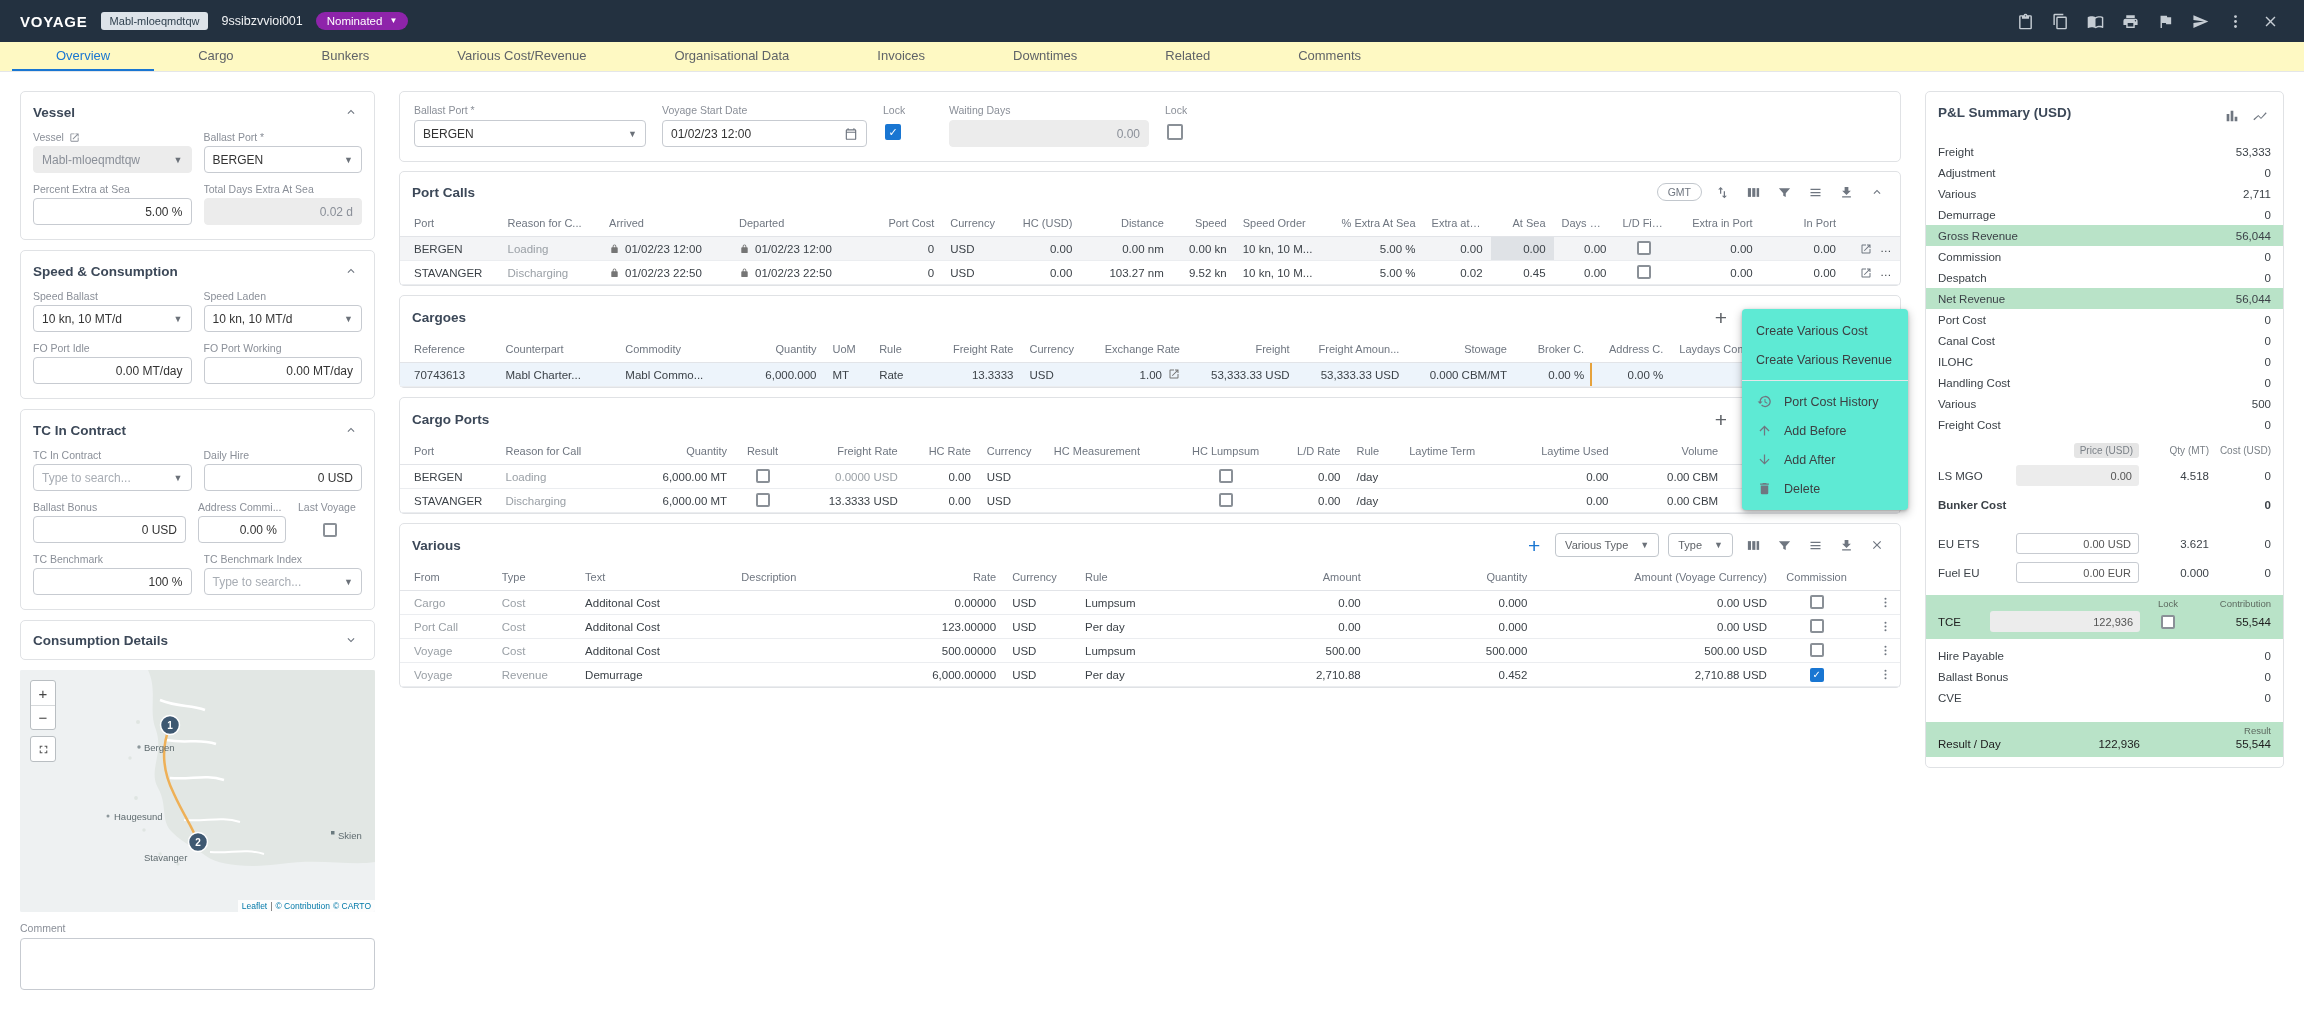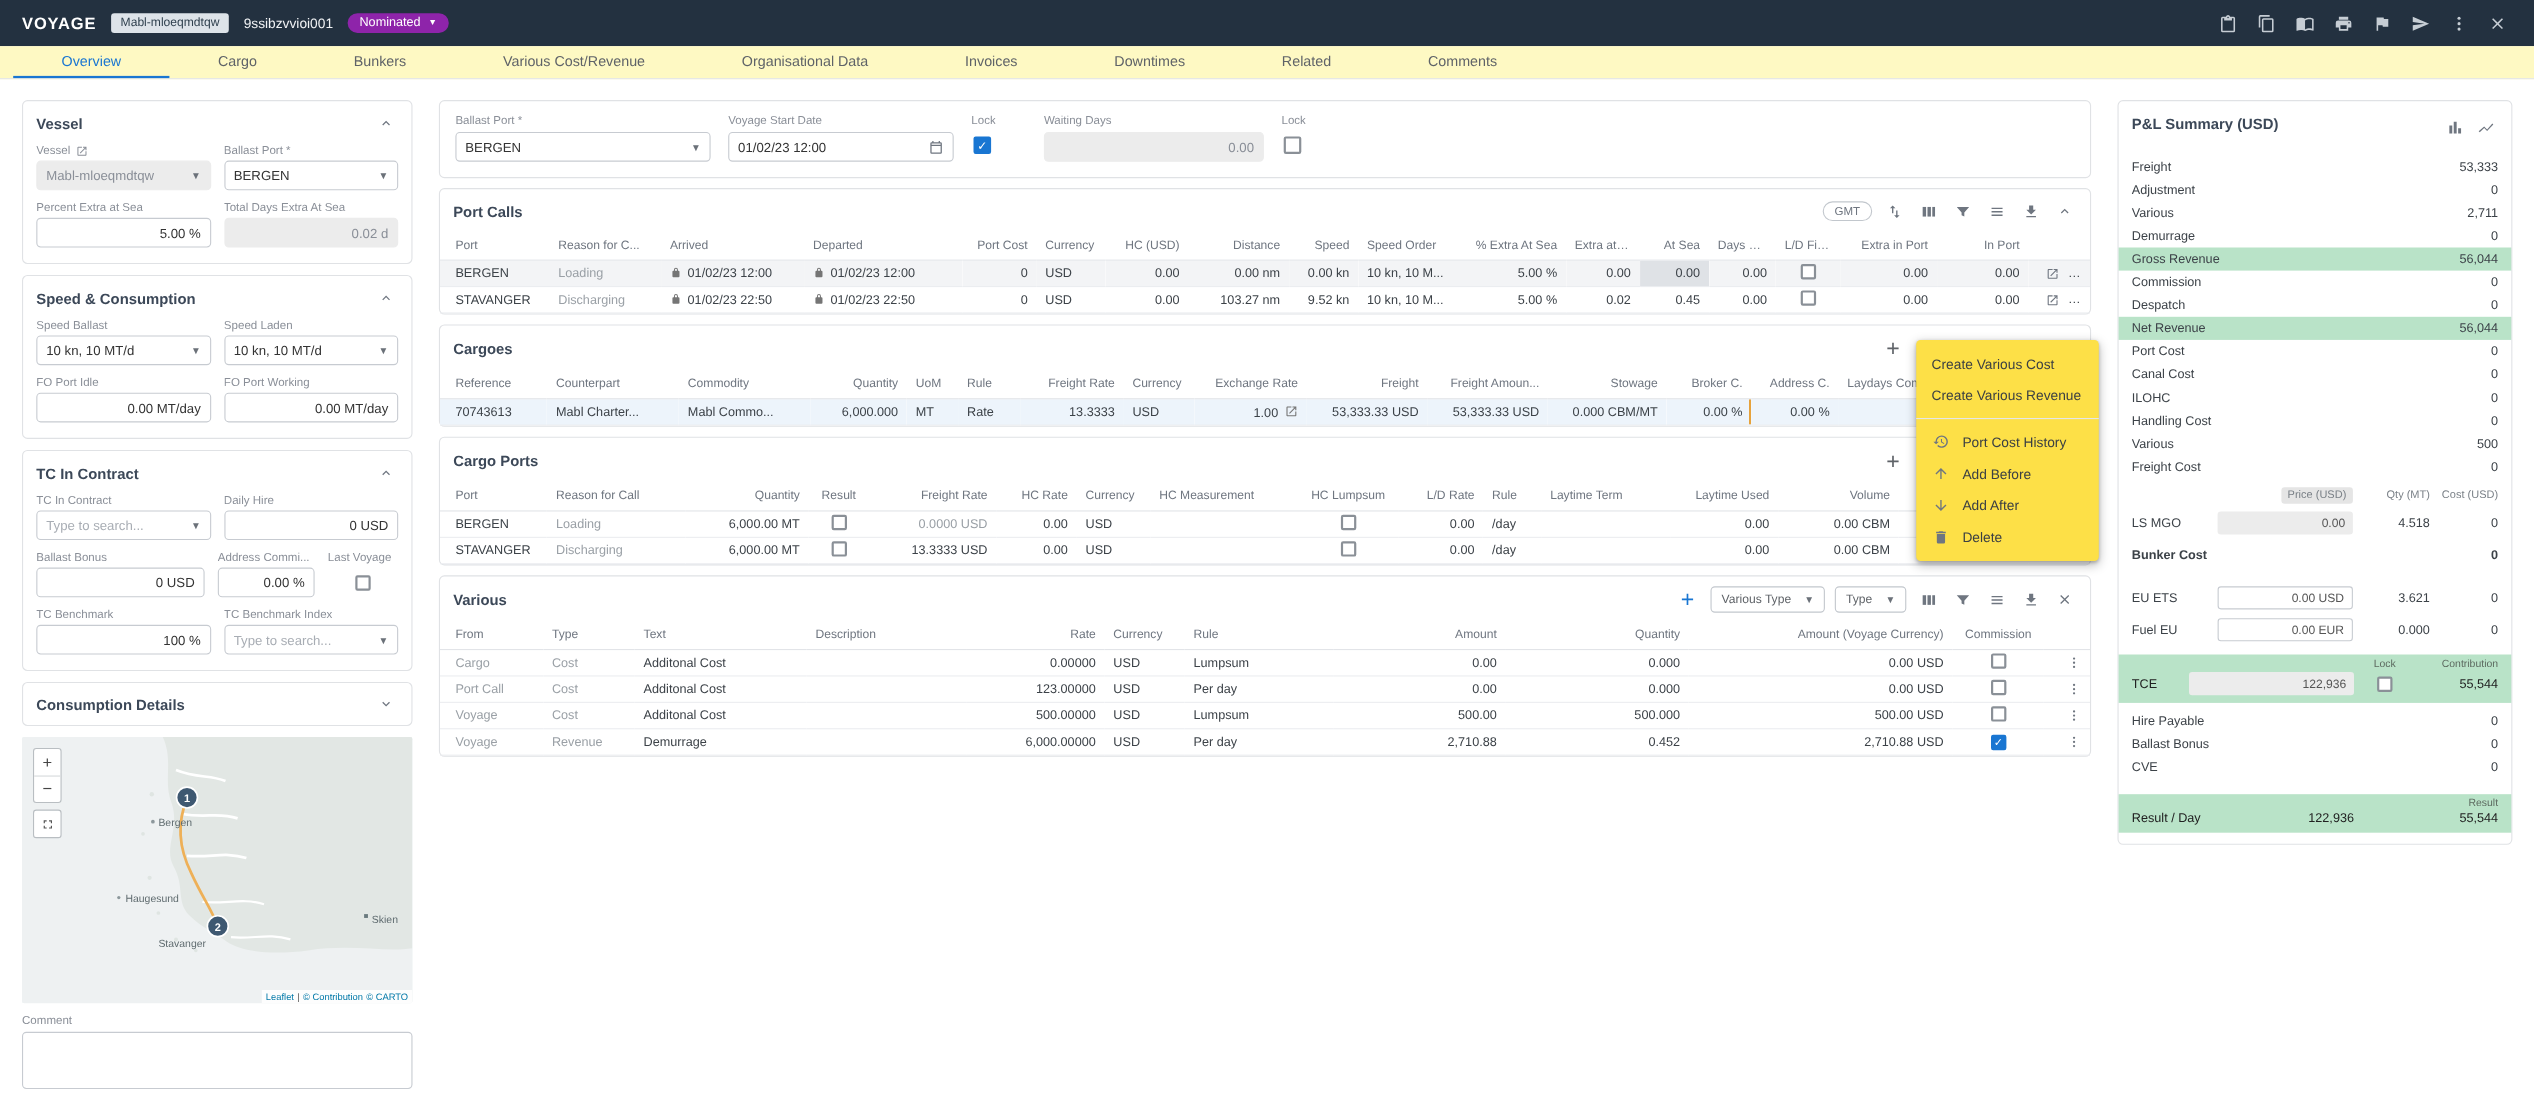--- a/index.html
+++ b/index.html
@@ -78,21 +78,21 @@
 .grid .muted{color:#9aa0a6}
 .grid td.hlcell{background:#e2e4e8}
 .grid tr.shaded td{background:#f3f4f6}
 .grid tr.shaded td.hlcell{background:#dfe2e6}
 .grid tr.sel td{background:#edf4fb}
 .grid td.editline{box-shadow:inset -2px 0 0 #e6a23c}
 .cell-ic{display:inline-flex;vertical-align:-1px;margin-right:5px;color:#757575}
 .cell-ic.mr0{margin-right:0;margin-left:6px}
 .act-ic{display:inline-flex;vertical-align:middle;margin-left:8px;color:#6f7680;cursor:pointer}
 
-.ctx-menu{position:absolute;left:1742px;top:309px;width:166px;background:#fde047;border-radius:4px;box-shadow:0 3px 10px rgba(0,0,0,.28),0 1px 3px rgba(0,0,0,.2);padding:7px 0;z-index:100}
+.ctx-menu{position:absolute;left:1742px;top:309px;width:166px;background:#5eead4;border-radius:4px;box-shadow:0 3px 10px rgba(0,0,0,.28),0 1px 3px rgba(0,0,0,.2);padding:7px 0;z-index:100}
 .menu-item{display:flex;align-items:center;height:29px;padding:0 14px;font-size:12.5px;color:#3c4043;gap:12px;cursor:pointer}
 .menu-ic{display:inline-flex;color:#6f7680;width:16px;justify-content:center}
 .menu-divider{height:1px;background:#e4e6e9;margin:6px 0}
 
 .pl-head{display:flex;align-items:flex-start;padding:13px 12px 10px;gap:6px}
 .pl-title{font-size:13.5px;font-weight:600;color:#3c4858;margin-right:auto}
 .pl-row{display:flex;justify-content:space-between;align-items:center;height:21px;padding:0 12px;font-size:11.5px;color:#3c4248}
 .pl-row.hl{background:#b9e3c8}
 .pl-num{text-align:right}
 .pl-table{padding:4px 12px 0;font-size:11.5px;color:#3c4248}

